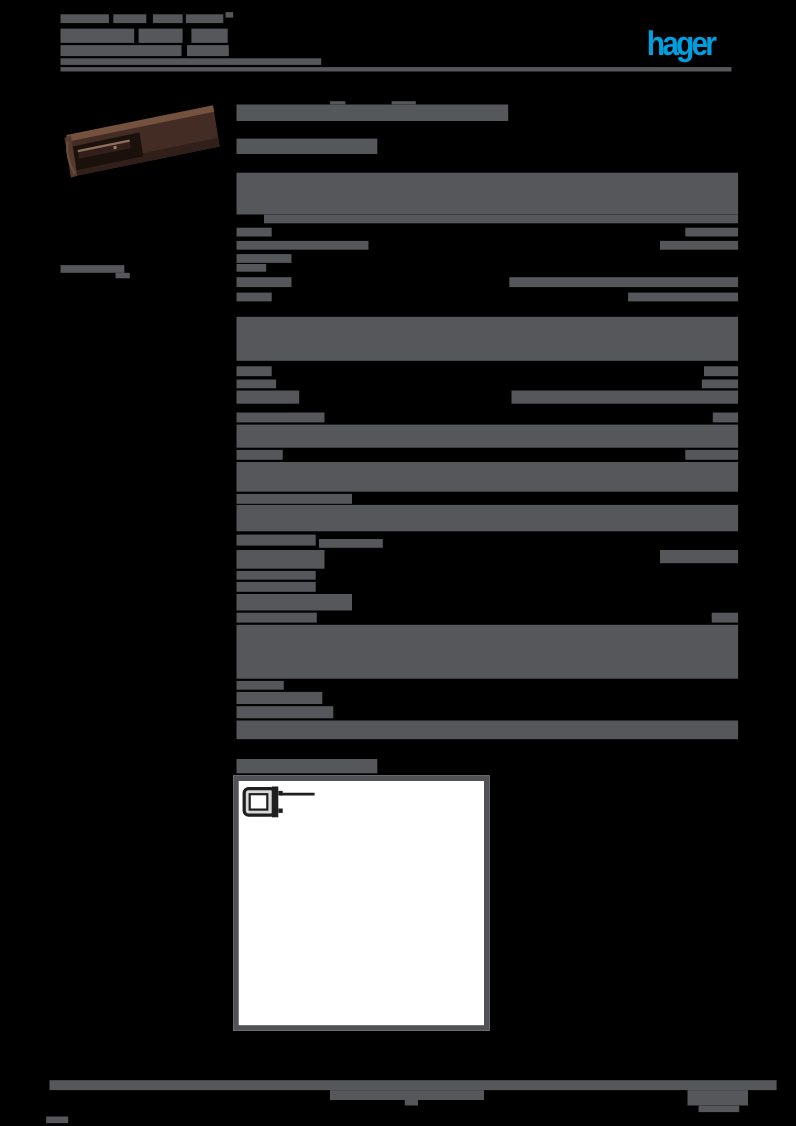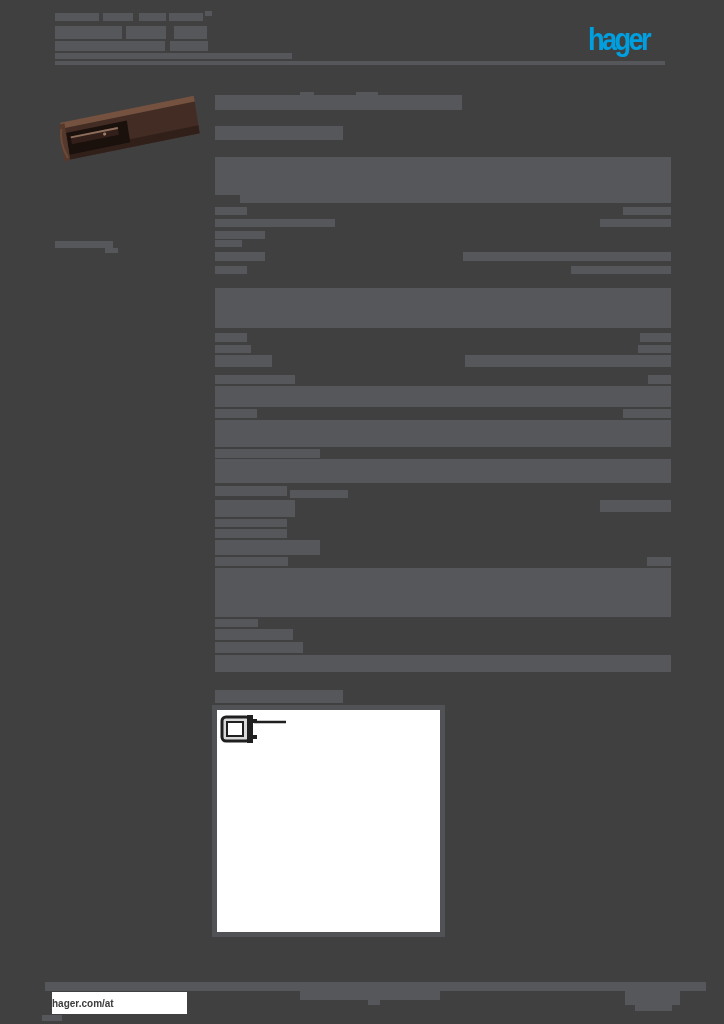--- a/index.html
+++ b/index.html
@@ -3,21 +3,21 @@
 <meta charset="utf-8">
 <style>
   html,body{margin:0;padding:0;}
   body{
     font-family:"Liberation Sans", sans-serif;
     background:#ffffff;
   }
   .page{
     position:relative;
     width:724px;height:1024px;
-    background:#404040;
+    background:#000000;
     overflow:hidden;
   }
   
   .rule{position:absolute;background:#56575b;}
   .header-rule{left:55px;top:61px;width:610px;height:4px;}
   .footer-rule{left:45px;top:982px;width:661px;height:9px;}
 
   
   .logo{
     position:absolute;left:588px;top:22px;width:80px;height:36px;
@@ -85,23 +85,20 @@
       <rect x="2" y="4" width="28" height="24" rx="4" fill="#d9d9d9" stroke="#1f1f1f" stroke-width="3"></rect>
       <rect x="7" y="9" width="16" height="14" fill="#ffffff" stroke="#1f1f1f" stroke-width="2"></rect>
       <rect x="27" y="2" width="6" height="28" fill="#1f1f1f"></rect>
       <rect x="33" y="6" width="4" height="4" fill="#1f1f1f"></rect>
       <rect x="33" y="22" width="4" height="4" fill="#1f1f1f"></rect>
       <line x1="34" y1="9" x2="66" y2="9" stroke="#1f1f1f" stroke-width="2.5"></line>
     </svg>
   </div>
 
   <div class="rule footer-rule"></div>
-  <div class="site-chip">
-    <span>hager.com/at</span>
-  </div>
   <div class="footer-left-mark"></div>
 
   <div class="layer">
       <div class="redact" style="left: 55px; top: 13px; width: 44px; height: 8px; background-color: rgb(86, 87, 91);"></div>
       <div class="redact" style="left: 103px; top: 13px; width: 30px; height: 8px; background-color: rgb(86, 87, 91);"></div>
       <div class="redact" style="left: 139px; top: 13px; width: 27px; height: 8px; background-color: rgb(86, 87, 91);"></div>
       <div class="redact" style="left: 169px; top: 13px; width: 34px; height: 8px; background-color: rgb(86, 87, 91);"></div>
       <div class="redact" style="left: 205px; top: 11px; width: 7px; height: 5px; background-color: rgb(86, 87, 91);"></div>
       <div class="redact" style="left: 55px; top: 26px; width: 67px; height: 13px; background-color: rgb(86, 87, 91);"></div>
       <div class="redact" style="left: 126px; top: 26px; width: 40px; height: 13px; background-color: rgb(86, 87, 91);"></div>

